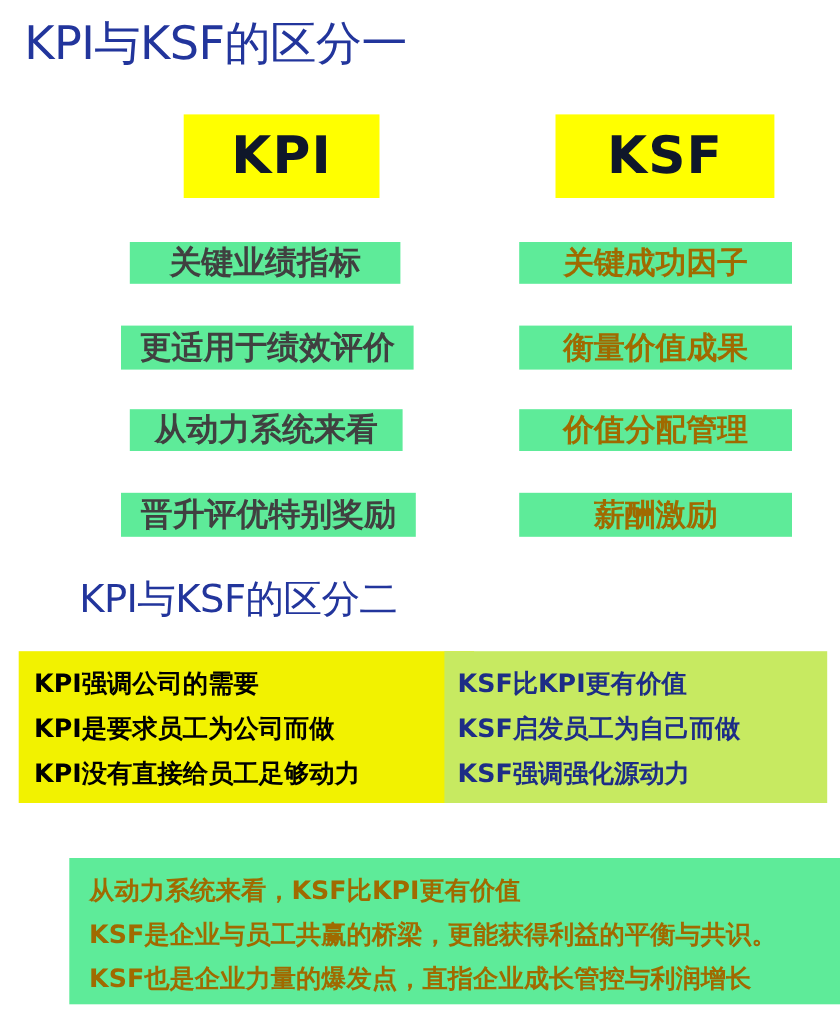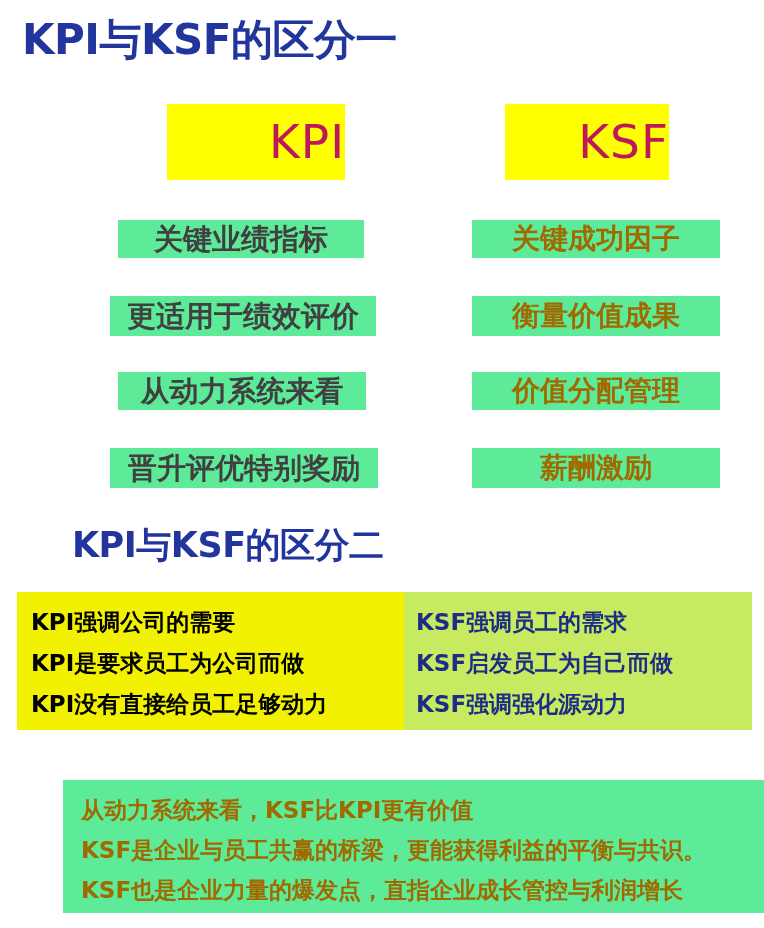--- a/index.html
+++ b/index.html
@@ -20,21 +20,21 @@
     position: absolute;
     inset: 0;
     width: 764px;
     height: 928px;
     background: #ffffff;
   }
 
   
   .section-title {
     position: absolute;
-    font-weight: bold;
+    font-weight: normal;
     color: #22359c;
     letter-spacing: -0.5px;
     white-space: nowrap;
     font-family: "DejaVu Sans", "Liberation Sans", sans-serif;
   }
   #title-one {
     left: 22px;
     top: 16px;
     font-size: 42px;
     line-height: 48px;
@@ -43,38 +43,38 @@
     left: 72px;
     top: 524px;
     font-size: 35px;
     line-height: 42px;
   }
 
   
   .col-head {
     position: absolute;
     background: #ffff00;
-    color: #be185d;
-    font-weight: normal;
+    color: #0f172a;
+    font-weight: bold;
     font-size: 47px;
     line-height: 76px;
-    text-align: right;
+    text-align: center;
     letter-spacing: 1px;
     font-family: "DejaVu Sans", "Liberation Sans", sans-serif;
   }
   #head-kpi {
     left: 167px;
     top: 104px;
     width: 178px;
     height: 76px;
   }
   #head-ksf {
     left: 505px;
     top: 104px;
-    width: 164px;
+    width: 199px;
     height: 76px;
   }
 
   .bar {
     position: absolute;
     background: #5debA0;
     background: #5eeb99;
     font-weight: bold;
     text-align: center;
     white-space: nowrap;
@@ -170,21 +170,21 @@
 
   <div class="section-title" id="title-two">KPI与KSF的区分二</div>
 
   <div class="panel" id="panel-kpi">
     <div class="line">KPI强调公司的需要</div>
     <div class="line">KPI是要求员工为公司而做</div>
     <div class="line">KPI没有直接给员工足够动力</div>
   </div>
 
   <div class="panel" id="panel-ksf">
-    <div class="line">KSF强调员工的需求</div>
+    <div class="line">KSF比KPI更有价值</div>
     <div class="line">KSF启发员工为自己而做</div>
     <div class="line">KSF强调强化源动力</div>
   </div>
 
   <div id="conclusion">
     <div class="line">从动力系统来看，KSF比KPI更有价值</div>
     <div class="line">KSF是企业与员工共赢的桥梁，更能获得利益的平衡与共识。</div>
     <div class="line">KSF也是企业力量的爆发点，直指企业成长管控与利润增长</div>
   </div>
 

